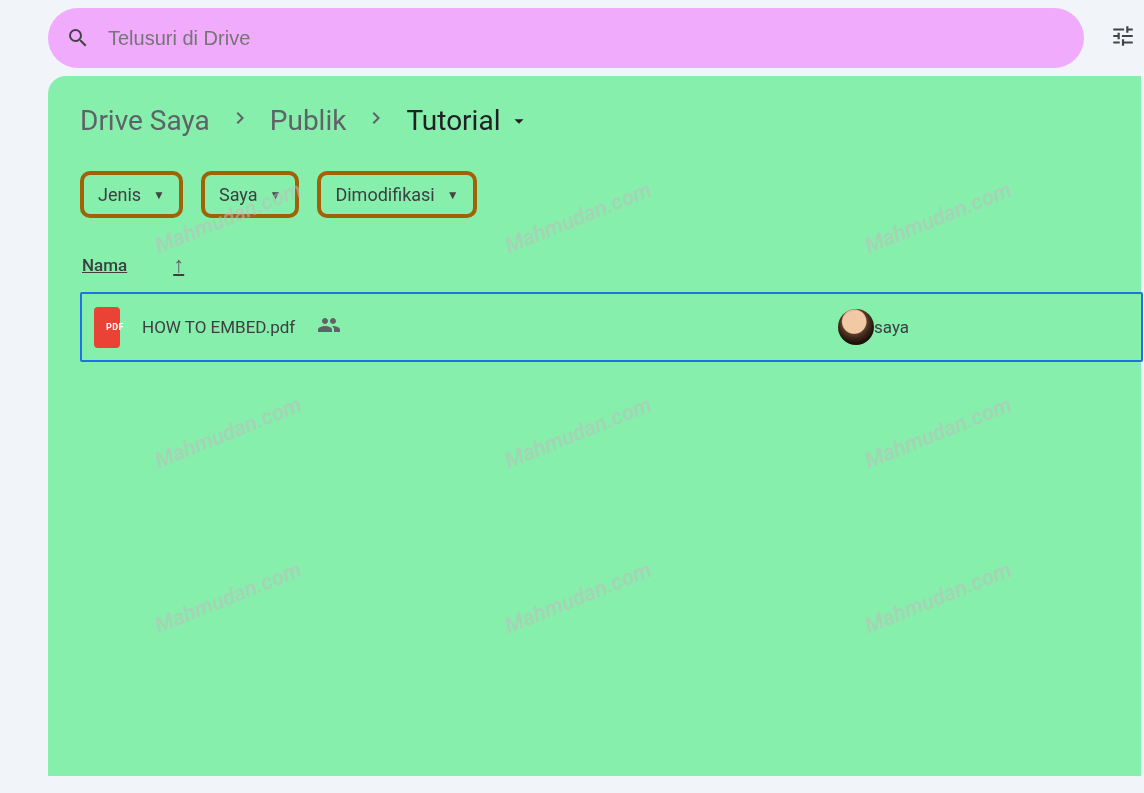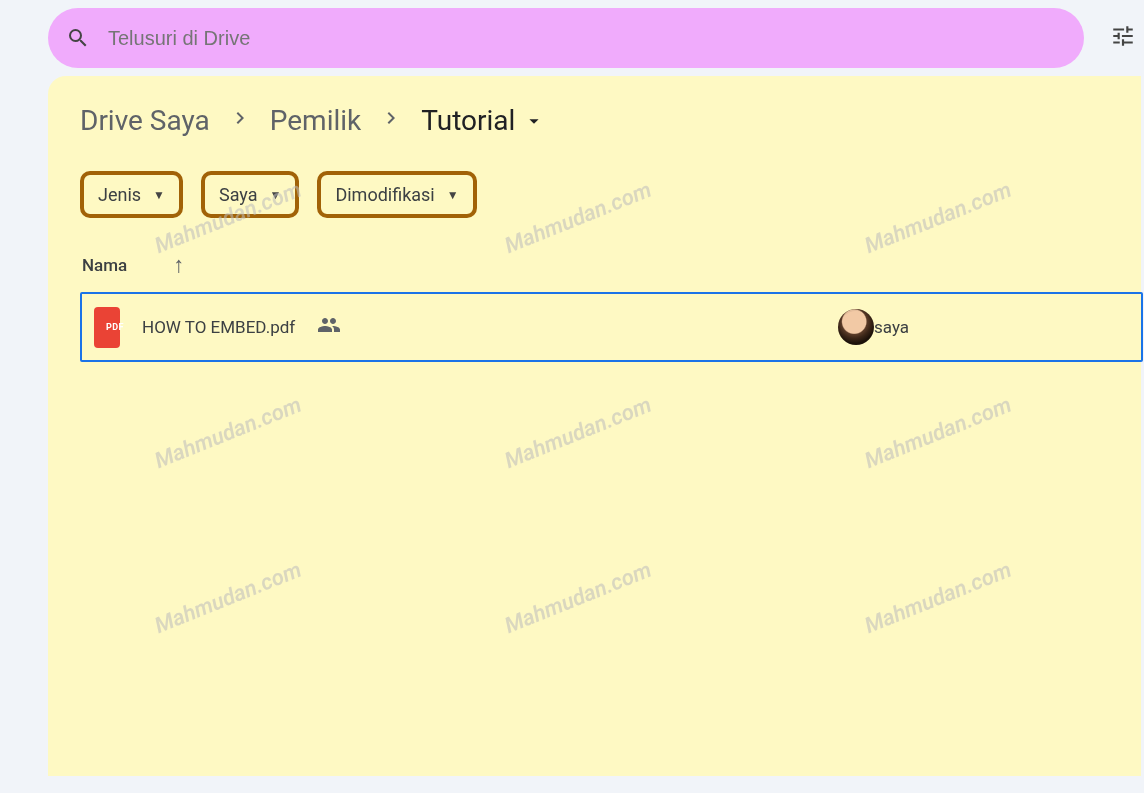--- a/index.html
+++ b/index.html
@@ -24,21 +24,21 @@
   .search-icon { width:24px; height:24px; color:#444; margin-right:18px; }
   .search-input {
     flex:1; border:none; background:transparent; outline:none;
     font-size:20px; color:#5f6368;
   }
   .tune-icon {
     position:absolute; right:-52px; top:50%; transform:translateY(-50%);
     color:#444;
   }
   .panel {
-    background:#fef9c3;
+    background:#86efac;
     border-top-left-radius:18px;
     border-top-right-radius:0;
     margin: 8px 3px 0 48px;
     height: 700px;
     padding: 28px 0 0 32px;
     position:relative;
   }
   .breadcrumb {
     display:flex; align-items:center;
     font-size:28px; color:#5f6368;
@@ -54,20 +54,21 @@
     display:flex; align-items:center; gap:12px;
     border:4px solid #a16207; border-radius:10px;
     padding: 9px 14px; font-size:18px; color:#3c4043;
     cursor:pointer;
   }
   .chip .drop { font-size:12px; color:#444;}
   .table-header {
     display:flex; align-items:center;
     font-size:17px; color:#3c4043; font-weight:500;
     padding: 0 12px 14px 2px;
+    text-decoration: underline;
   }
   .col-name { flex:0 0 756px; display:flex; align-items:center; gap:46px;}
   .col-owner { flex:1; }
   .sort-arrow { font-size:22px; color:#5f6368;}
   .file-row {
     display:flex; align-items:center;
     height:70px;
     border:2px solid #1a73e8;
     border-radius:2px;
     padding: 0 12px;
@@ -118,21 +119,21 @@
 
 <div class="panel">
 
   <div class="breadcrumb">
     <span class="crumb">Drive Saya</span>
     <span class="chev">
       <svg viewBox="0 0 24 24" width="24" height="24" fill="currentColor">
           <path d="M10 6L8.59 7.41 13.17 12l-4.58 4.59L10 18l6-6z"></path>
         </svg>
     </span>
-    <span class="crumb">Pemilik</span>
+    <span class="crumb">Publik</span>
     <span class="chev">
       <svg viewBox="0 0 24 24" width="24" height="24" fill="currentColor">
           <path d="M10 6L8.59 7.41 13.17 12l-4.58 4.59L10 18l6-6z"></path>
         </svg>
     </span>
     <span class="current-crumb">
       <span>Tutorial</span>
       <svg viewBox="0 0 24 24" width="22" height="22" fill="currentColor">
           <path d="M7 10l5 5 5-5z"></path>
         </svg>

